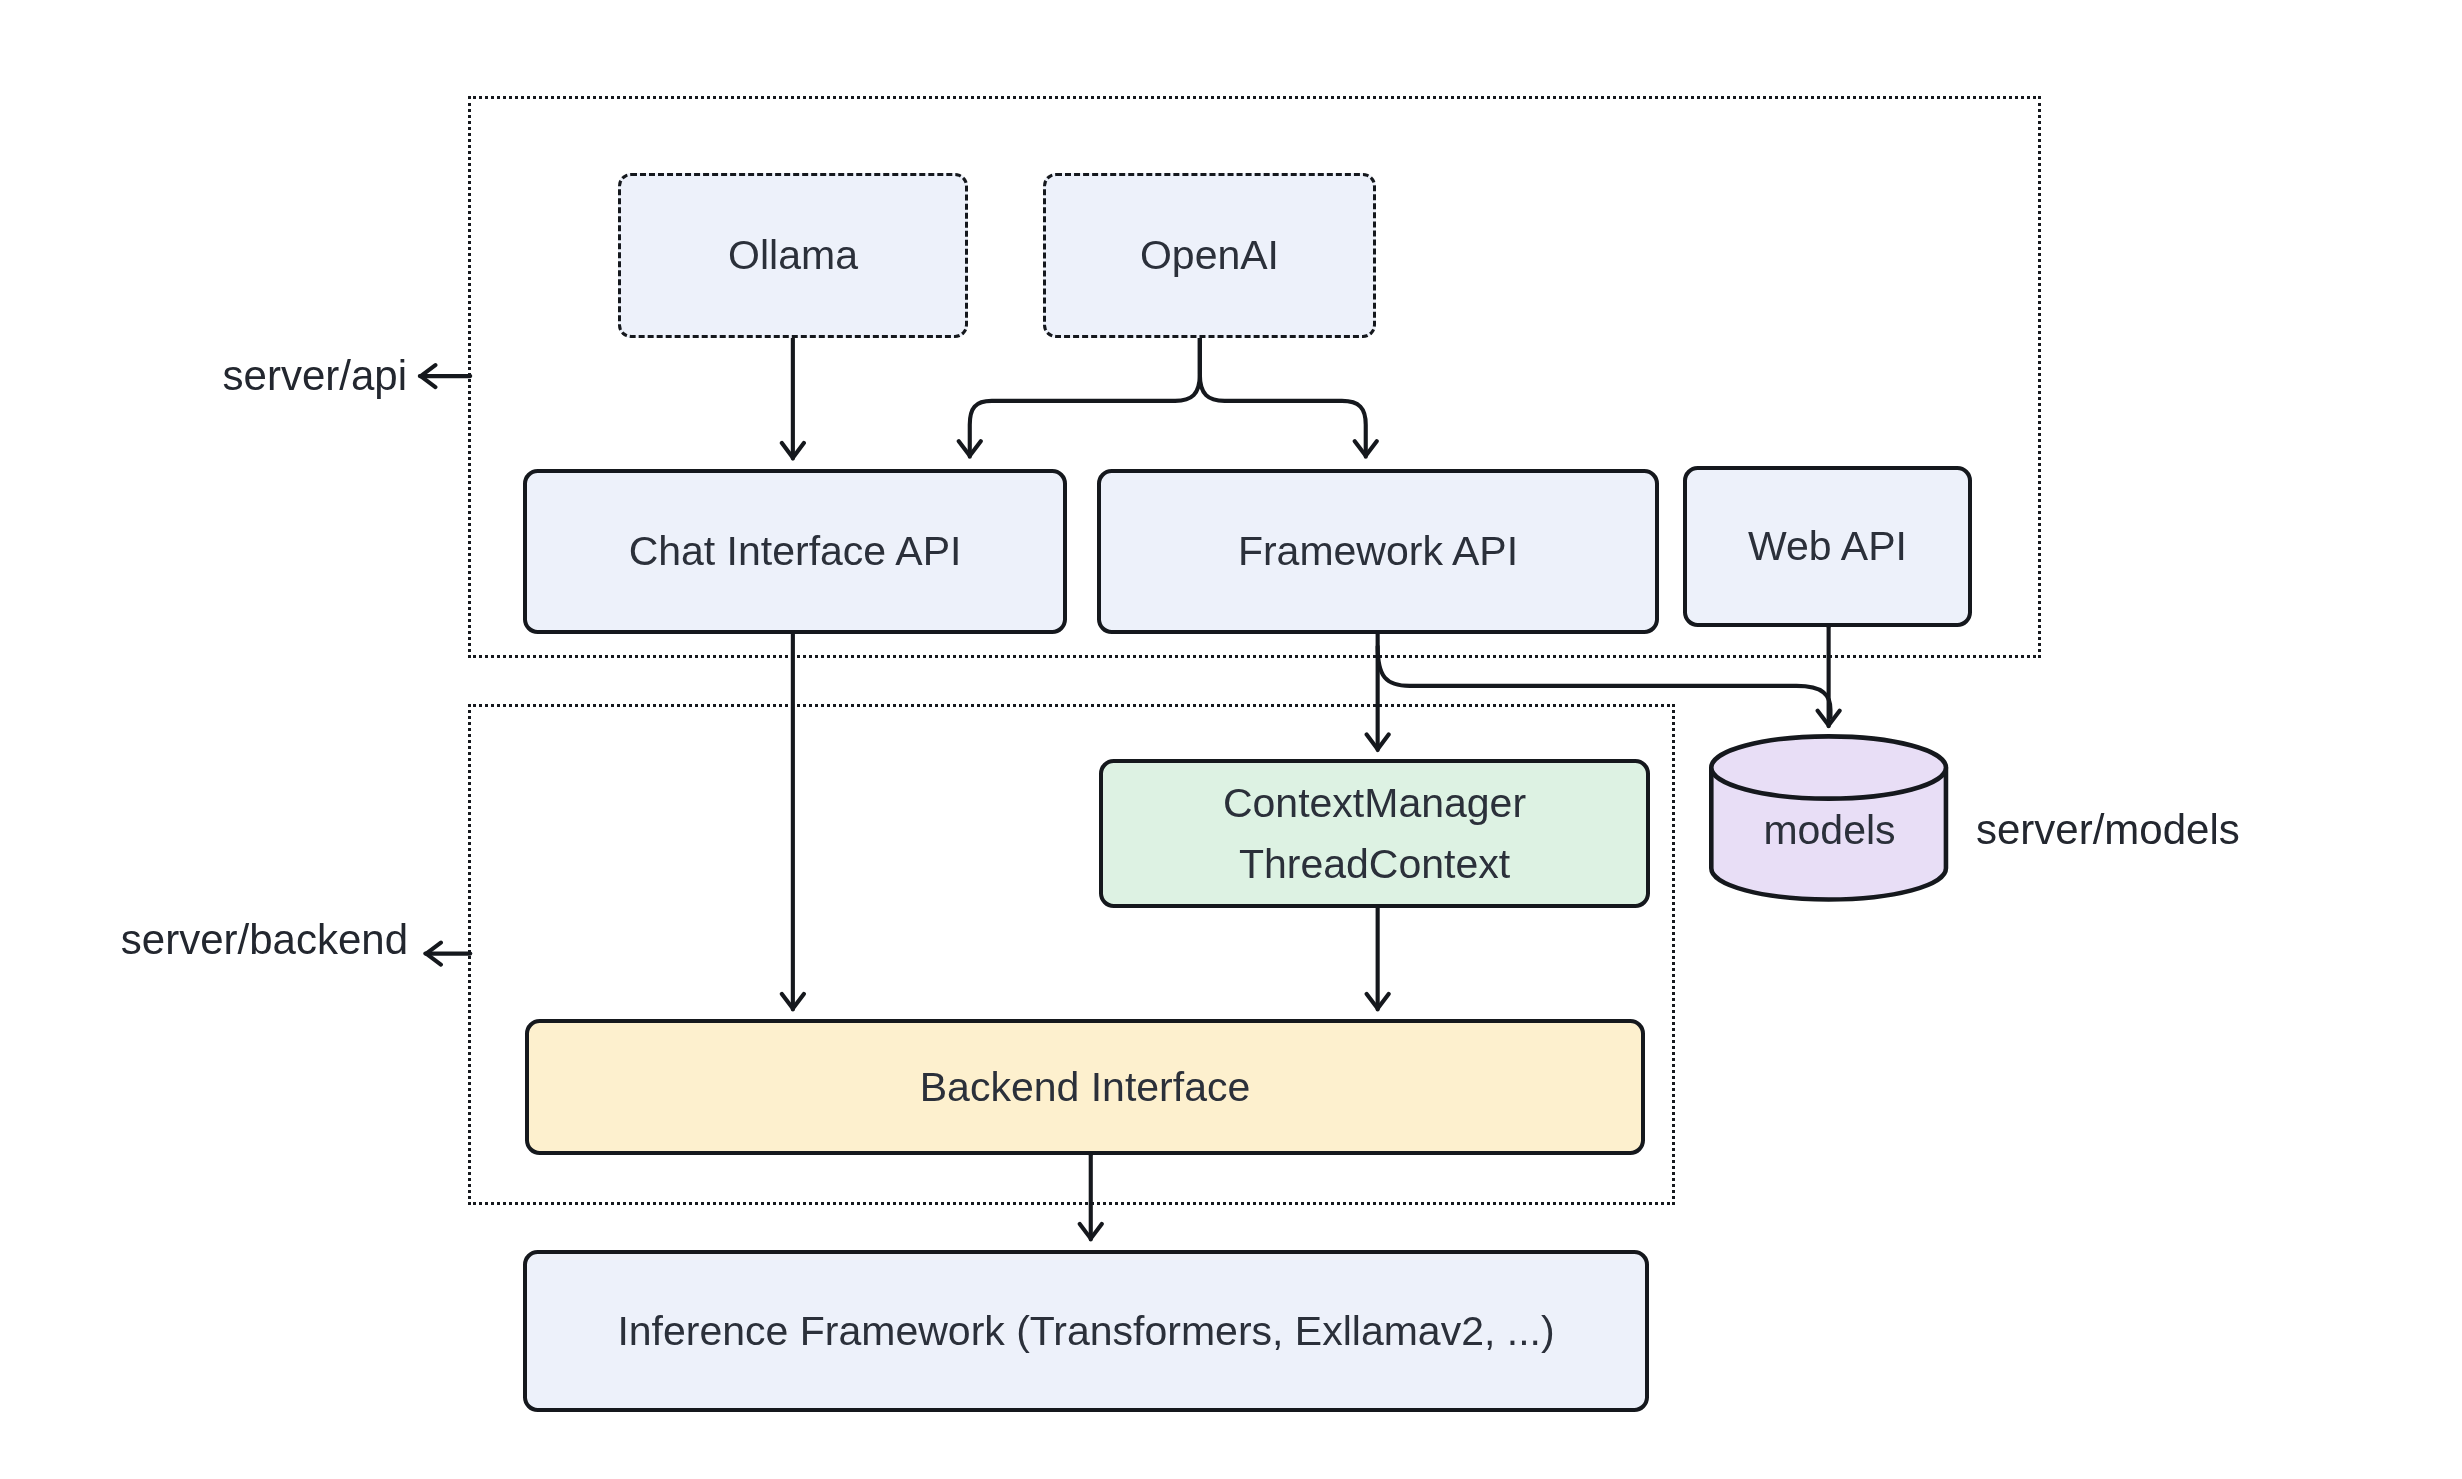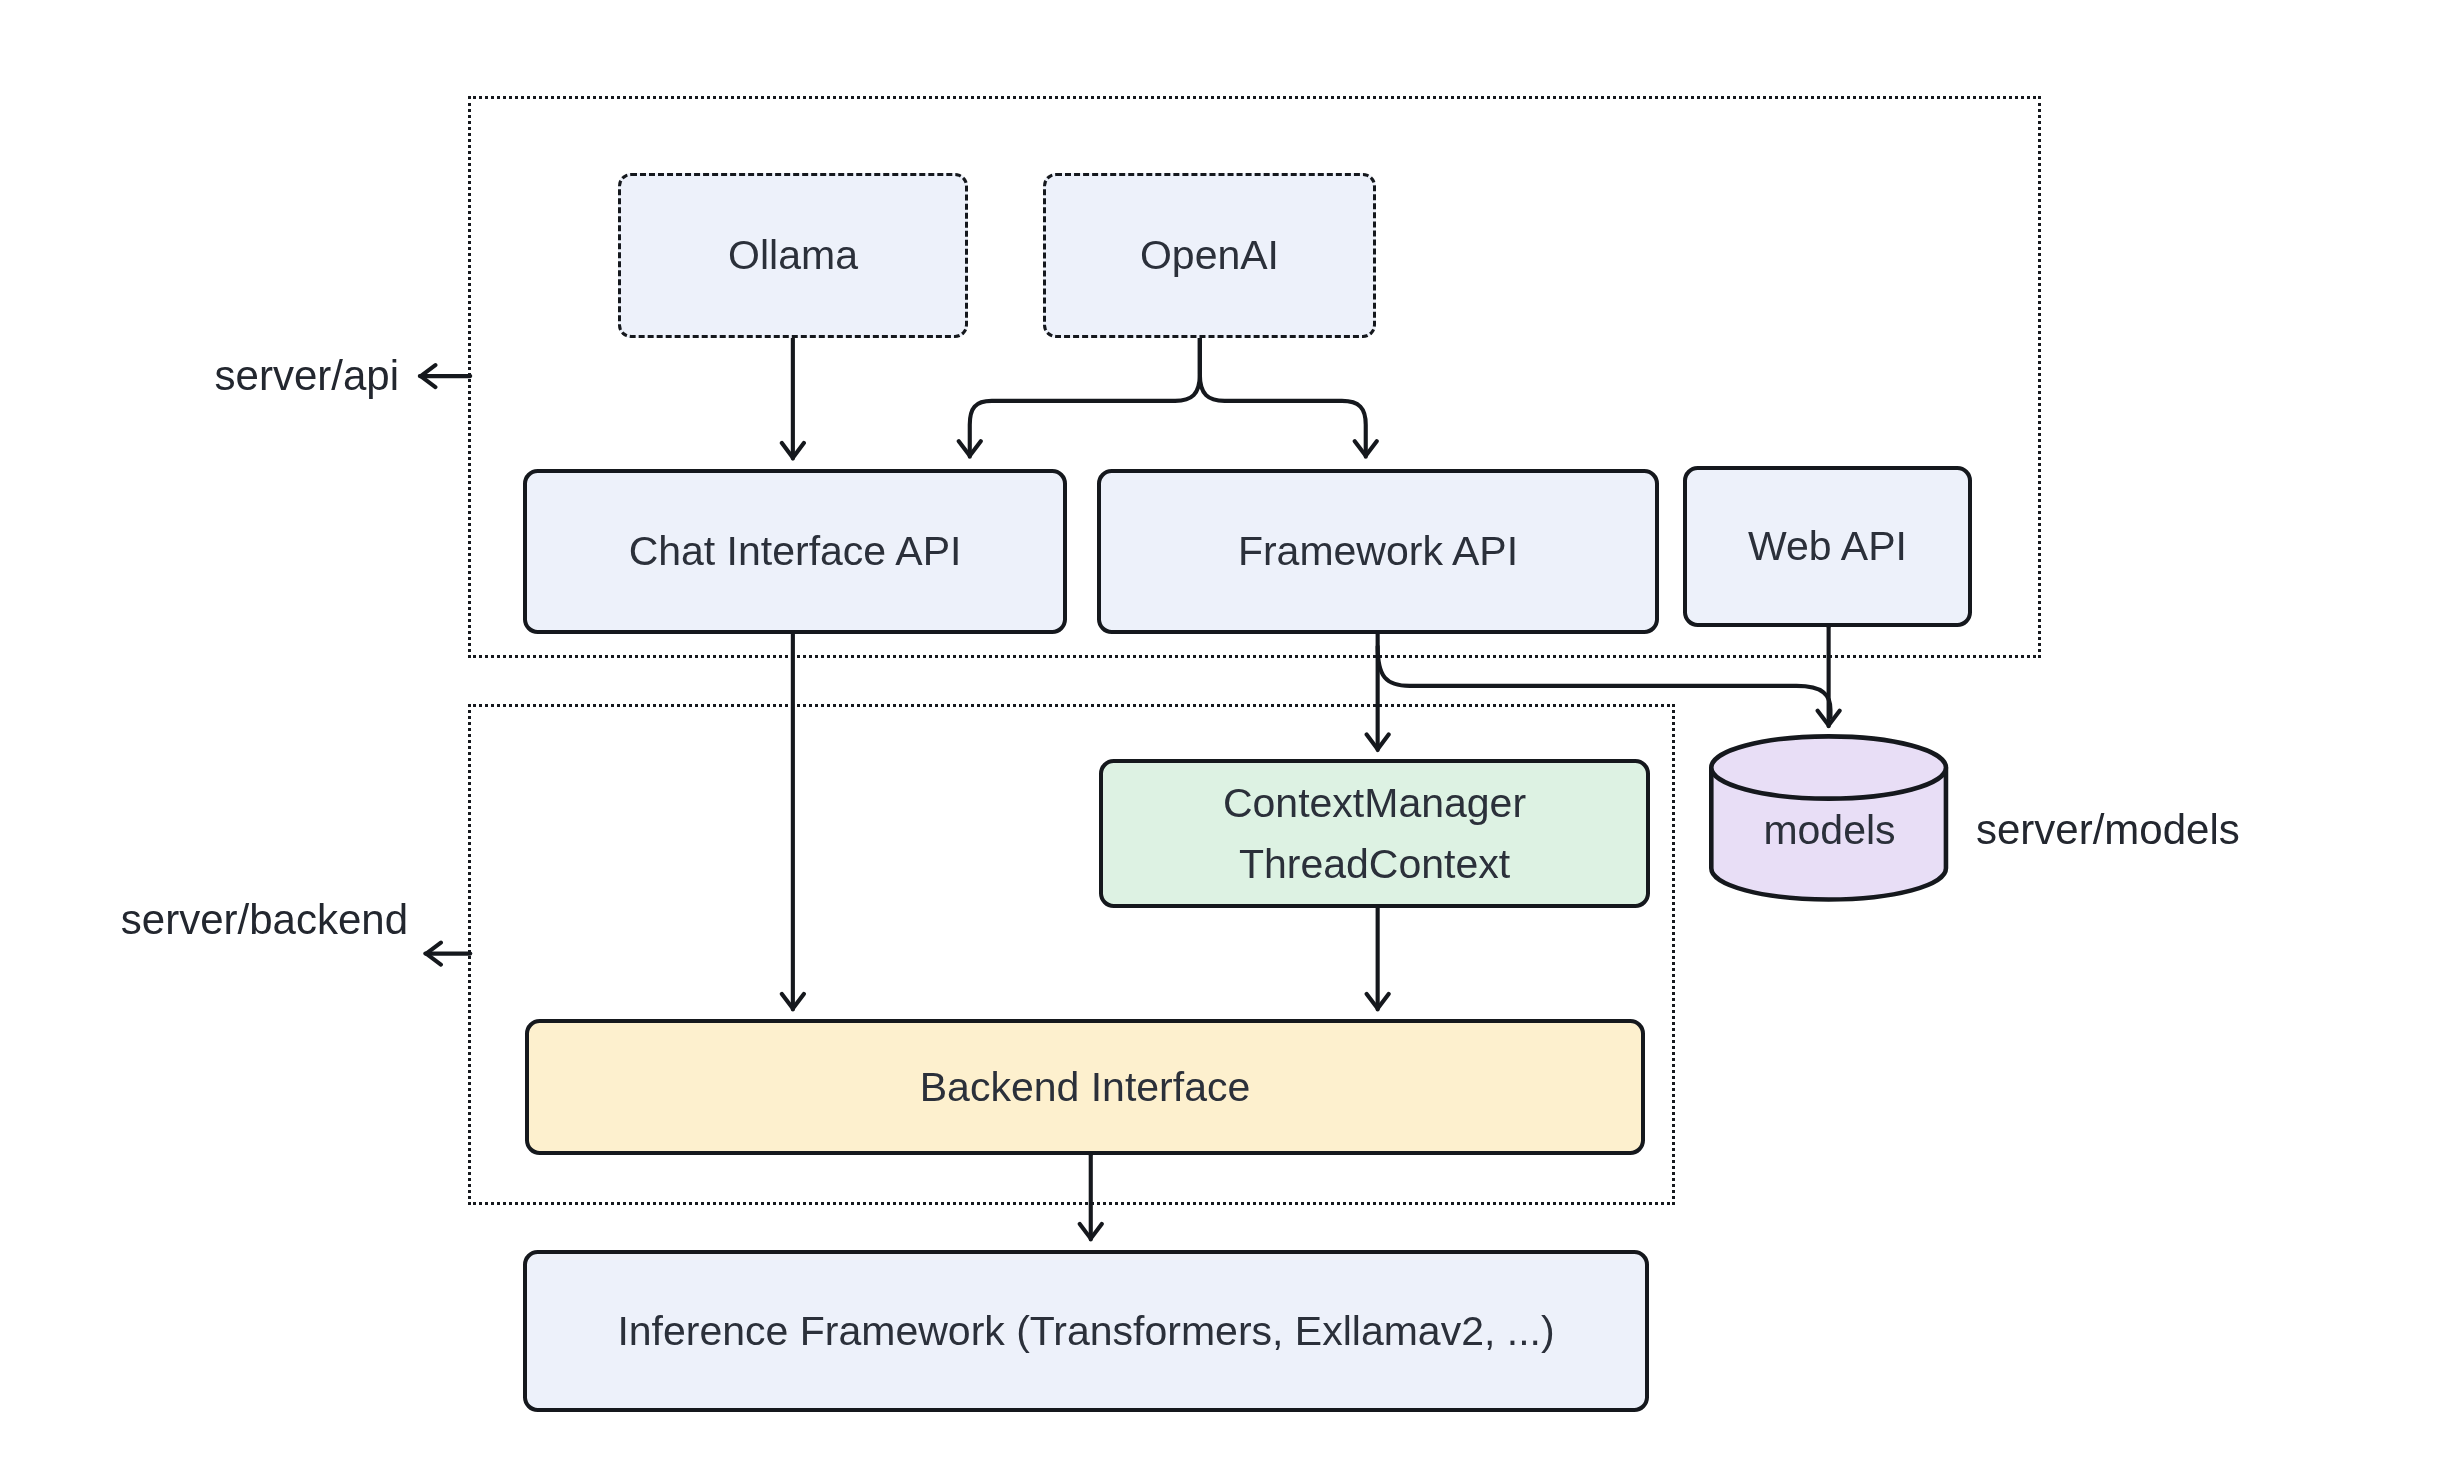--- a/index.html
+++ b/index.html
@@ -80,22 +80,22 @@
     <path class="edge" d="M 1995 684 V 792" marker-end="url(#vee)"></path>
     <path class="edge" d="M 1503 990 V 1101" marker-end="url(#vee)"></path>
     <path class="edge" d="M 1190 1260 V 1352" marker-end="url(#vee)"></path>
     <path class="edge" d="M 513 410 H 458" marker-end="url(#vee)"></path>
     <path class="edge" d="M 513 1040 H 464" marker-end="url(#vee)"></path>
   </svg>
 
   <div class="group" style="left:468px; top:96px; width:1567px; height:556px;"></div>
   <div class="group" style="left:468px; top:704px; width:1201px; height:495px;"></div>
 
-  <div class="side-label right-align" style="left:138px; top:352px; width:261px;">server/api</div>
-  <div class="side-label right-align" style="left:81px; top:896px; width:327px;">server/backend</div>
+  <div class="side-label right-align" style="left:146px; top:352px; width:261px;">server/api</div>
+  <div class="side-label right-align" style="left:81px; top:916px; width:327px;">server/backend</div>
   <div class="side-label" style="left:1976px; top:806px;">server/models</div>
 
   <div class="node dashed fill-blue" style="left:1043px; top:173px; width:333px; height:165px;">
     <span>OpenAI</span>
   </div>
 
   <div class="node dashed fill-blue" style="left:618px; top:173px; width:350px; height:165px;">
     <span>Ollama</span>
   </div>
 

